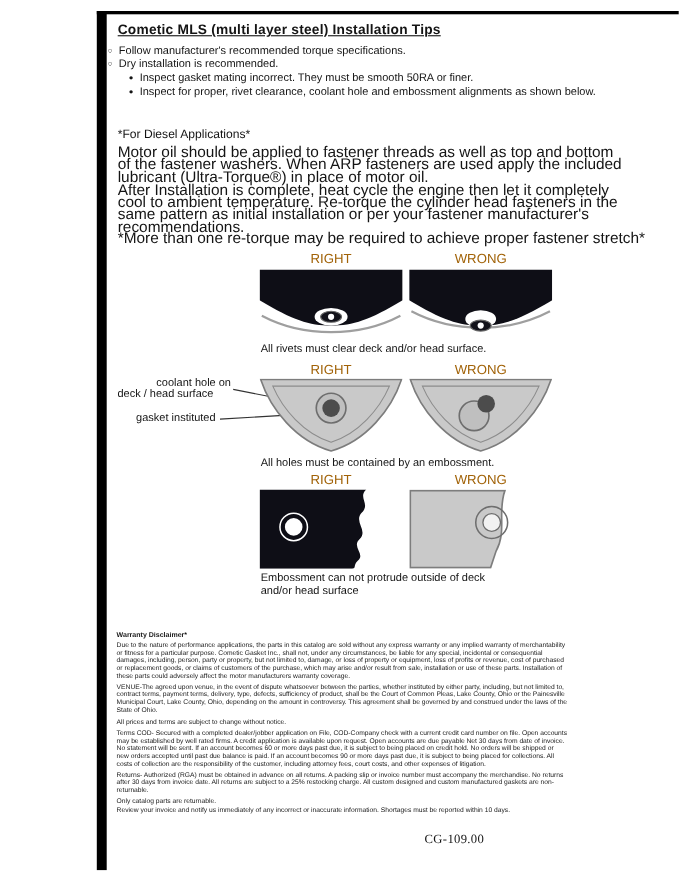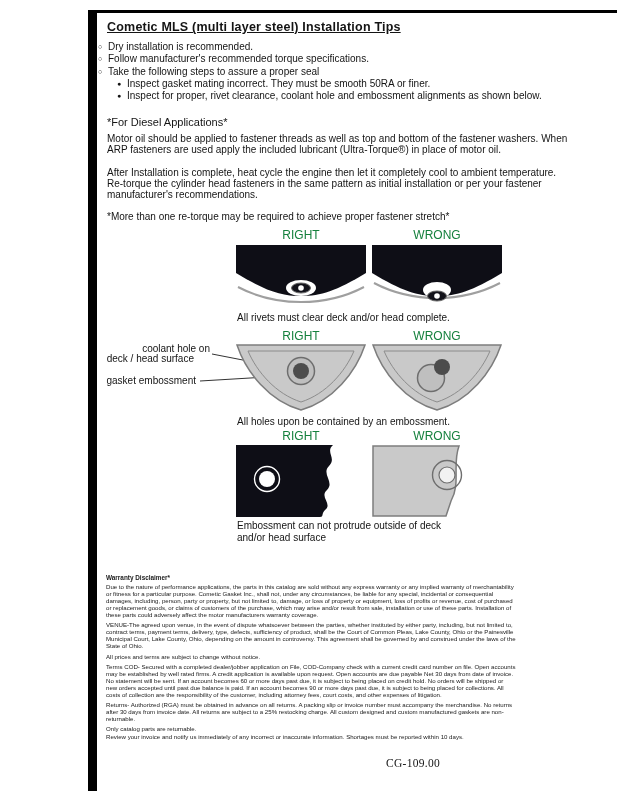--- a/index.html
+++ b/index.html
@@ -7,43 +7,42 @@
   body { font-family:"Liberation Sans", sans-serif; color:#141414; }
   .page { position:relative; width:618px; height:800px; background:#ffffff; overflow:hidden; }
   .abs { position:absolute; }
   .title { font-size:12.5px; font-weight:bold; text-decoration:underline; letter-spacing:0.2px; }
   .tips { list-style:none; }
   .tip { position:relative; font-size:10px; line-height:12.3px; padding-left:9px; }
   .tip::before { content:"○"; position:absolute; left:-1px; top:0; font-size:7px; line-height:12.3px; }
   .subtip { margin-left:19px; }
   .subtip::before { content:"●"; font-size:7px; }
   .diesel-head { font-size:11px; font-weight:normal; }
-  .body-text { font-size:10px; line-height:11.2px; }
-  .diag-label { font-size:12px; width:130px; text-align:center; color:#15803d; }
+  .body-text { font-size:14px; line-height:11.2px; }
+  .diag-label { font-size:12px; width:130px; text-align:center; color:#a16207; }
   .caption { font-size:10px; line-height:11.5px; }
   .callout { font-size:10px; line-height:10.5px; text-align:right; }
   .disc { font-size:6.1px; line-height:6.9px; color:#1a1a1a; }
   .disc p { margin-bottom:3.5px; }
   .disc .head { font-weight:bold; font-size:6.4px; margin-bottom:2.5px; }
   .footer-code { font-size:11.5px; font-family:"Liberation Serif", serif; letter-spacing:0.3px; }
 </style>
 </head>
 <body>
 
 <div class="page">
 
   <div class="abs" style="left:88px;top:10px;width:9px;height:781px;background:#000;"></div>
   <div class="abs" style="left:88px;top:10px;width:529px;height:3px;background:#000;"></div>
 
   <div class="abs title" style="left:107px;top:20px;">Cometic MLS (multi layer steel) Installation Tips</div>
 
   <ul class="abs tips" style="left:99px;top:41px;width:490px;">
+    <li class="tip">Follow manufacturer's recommended torque specifications.</li>
     <li class="tip">Dry installation is recommended.</li>
-    <li class="tip">Follow manufacturer's recommended torque specifications.</li>
-    <li class="tip">Take the following steps to assure a proper seal</li>
     <li class="tip subtip">Inspect gasket mating incorrect.  They must be smooth 50RA or finer.</li>
     <li class="tip subtip">Inspect for proper, rivet clearance, coolant hole and embossment alignments as shown below.</li>
   </ul>
 
   <div class="abs diesel-head" style="left:107px;top:116px;">*For Diesel Applications*</div>
   <div class="abs body-text" style="left:107px;top:133px;width:464px;">Motor oil should be applied to fastener threads as well as top and bottom of the fastener washers. When ARP fasteners are used apply the included lubricant (Ultra-Torque®) in place of motor oil.</div>
   <div class="abs body-text" style="left:107px;top:167px;width:464px;">After Installation is complete, heat cycle the engine then let it completely cool to ambient temperature. Re-torque the cylinder head fasteners in the same pattern as initial installation or per your fastener manufacturer's recommendations.</div>
   <div class="abs body-text" style="left:107px;top:211px;width:480px;">*More than one re-torque may be required to achieve proper fastener stretch*</div>
 
   <div class="abs diag-label" style="left:236px;top:228px;">RIGHT</div>
@@ -60,28 +59,28 @@
   </div>
   <div class="abs" style="left:372px;top:245px;width:130px;height:63px;">
     <svg width="130" height="63" viewBox="0 0 130 63">
       <path d="M0,0 H130 V28 C100,46 85,51 65,51 C45,51 30,46 0,28 Z" fill="#0e0e16"></path>
       <ellipse cx="65" cy="45" rx="14" ry="8" fill="#ffffff"></ellipse>
       <path d="M2,38 C40,58 90,58 128,38" fill="none" stroke="#9f9f9f" stroke-width="2"></path>
       <ellipse cx="65" cy="51" rx="9.5" ry="5" fill="#12121a" stroke="#666666" stroke-width="1"></ellipse>
       <circle cx="65" cy="51" r="2.8" fill="#ffffff"></circle>
     </svg>
   </div>
-  <div class="abs caption" style="left:237px;top:312px;width:280px;">All rivets must clear deck and/or head complete.</div>
+  <div class="abs caption" style="left:237px;top:312px;width:280px;">All rivets must clear deck and/or head surface.</div>
 
   <div class="abs diag-label" style="left:236px;top:329px;">RIGHT</div>
   <div class="abs diag-label" style="left:372px;top:329px;">WRONG</div>
 
   <div class="abs callout" style="left:120px;top:344px;width:90px;">coolant hole on</div>
   <div class="abs callout" style="left:104px;top:354px;width:90px;">deck / head surface</div>
-  <div class="abs callout" style="left:106px;top:376px;width:90px;">gasket embossment</div>
+  <div class="abs callout" style="left:106px;top:376px;width:90px;">gasket instituted</div>
   <svg class="abs" style="left:198px;top:346px;" width="100" height="42">
     <line x1="14" y1="8" x2="96" y2="24" stroke="#333333" stroke-width="1"></line>
     <line x1="2" y1="35" x2="86" y2="30" stroke="#333333" stroke-width="1"></line>
   </svg>
 
   <div class="abs" style="left:236px;top:344px;width:130px;height:68px;">
     <svg width="130" height="68" viewBox="0 0 130 68">
       <path d="M1,1 H129 C120,28 97,57 65,66 C33,57 10,28 1,1 Z" fill="#c9c9c9" stroke="#7d7d7d" stroke-width="1.5"></path>
       <path d="M12,7 H118 C109,28 90,50 65,58 C40,50 21,28 12,7 Z" fill="none" stroke="#8c8c8c" stroke-width="1"></path>
       <circle cx="65" cy="27" r="13.5" fill="#bfbfbf" stroke="#6e6e6e" stroke-width="1.5"></circle>
@@ -89,21 +88,21 @@
     </svg>
   </div>
   <div class="abs" style="left:372px;top:344px;width:130px;height:68px;">
     <svg width="130" height="68" viewBox="0 0 130 68">
       <path d="M1,1 H129 C120,28 97,57 65,66 C33,57 10,28 1,1 Z" fill="#c9c9c9" stroke="#7d7d7d" stroke-width="1.5"></path>
       <path d="M12,7 H118 C109,28 90,50 65,58 C40,50 21,28 12,7 Z" fill="none" stroke="#8c8c8c" stroke-width="1"></path>
       <circle cx="59" cy="34" r="13.5" fill="#bfbfbf" stroke="#6e6e6e" stroke-width="1.5"></circle>
       <circle cx="70" cy="23" r="8" fill="#4c4c4c"></circle>
     </svg>
   </div>
-  <div class="abs caption" style="left:237px;top:416px;width:280px;">All holes upon be contained by an embossment.</div>
+  <div class="abs caption" style="left:237px;top:416px;width:280px;">All holes must be contained by an embossment.</div>
 
   <div class="abs diag-label" style="left:236px;top:429px;">RIGHT</div>
   <div class="abs diag-label" style="left:372px;top:429px;">WRONG</div>
 
   <div class="abs" style="left:236px;top:445px;width:130px;height:72px;">
     <svg width="130" height="72" viewBox="0 0 130 72">
       <path d="M0,0 H97 C89,7 101,13 93,21 C85,29 99,37 91,45 C83,52 97,59 89,65 C85,69 88,72 84,72 H0 Z" fill="#0e0e16"></path>
       <circle cx="31" cy="34" r="8" fill="#ffffff"></circle>
       <circle cx="31" cy="34" r="12.5" fill="none" stroke="#ffffff" stroke-width="1.4"></circle>
     </svg>

